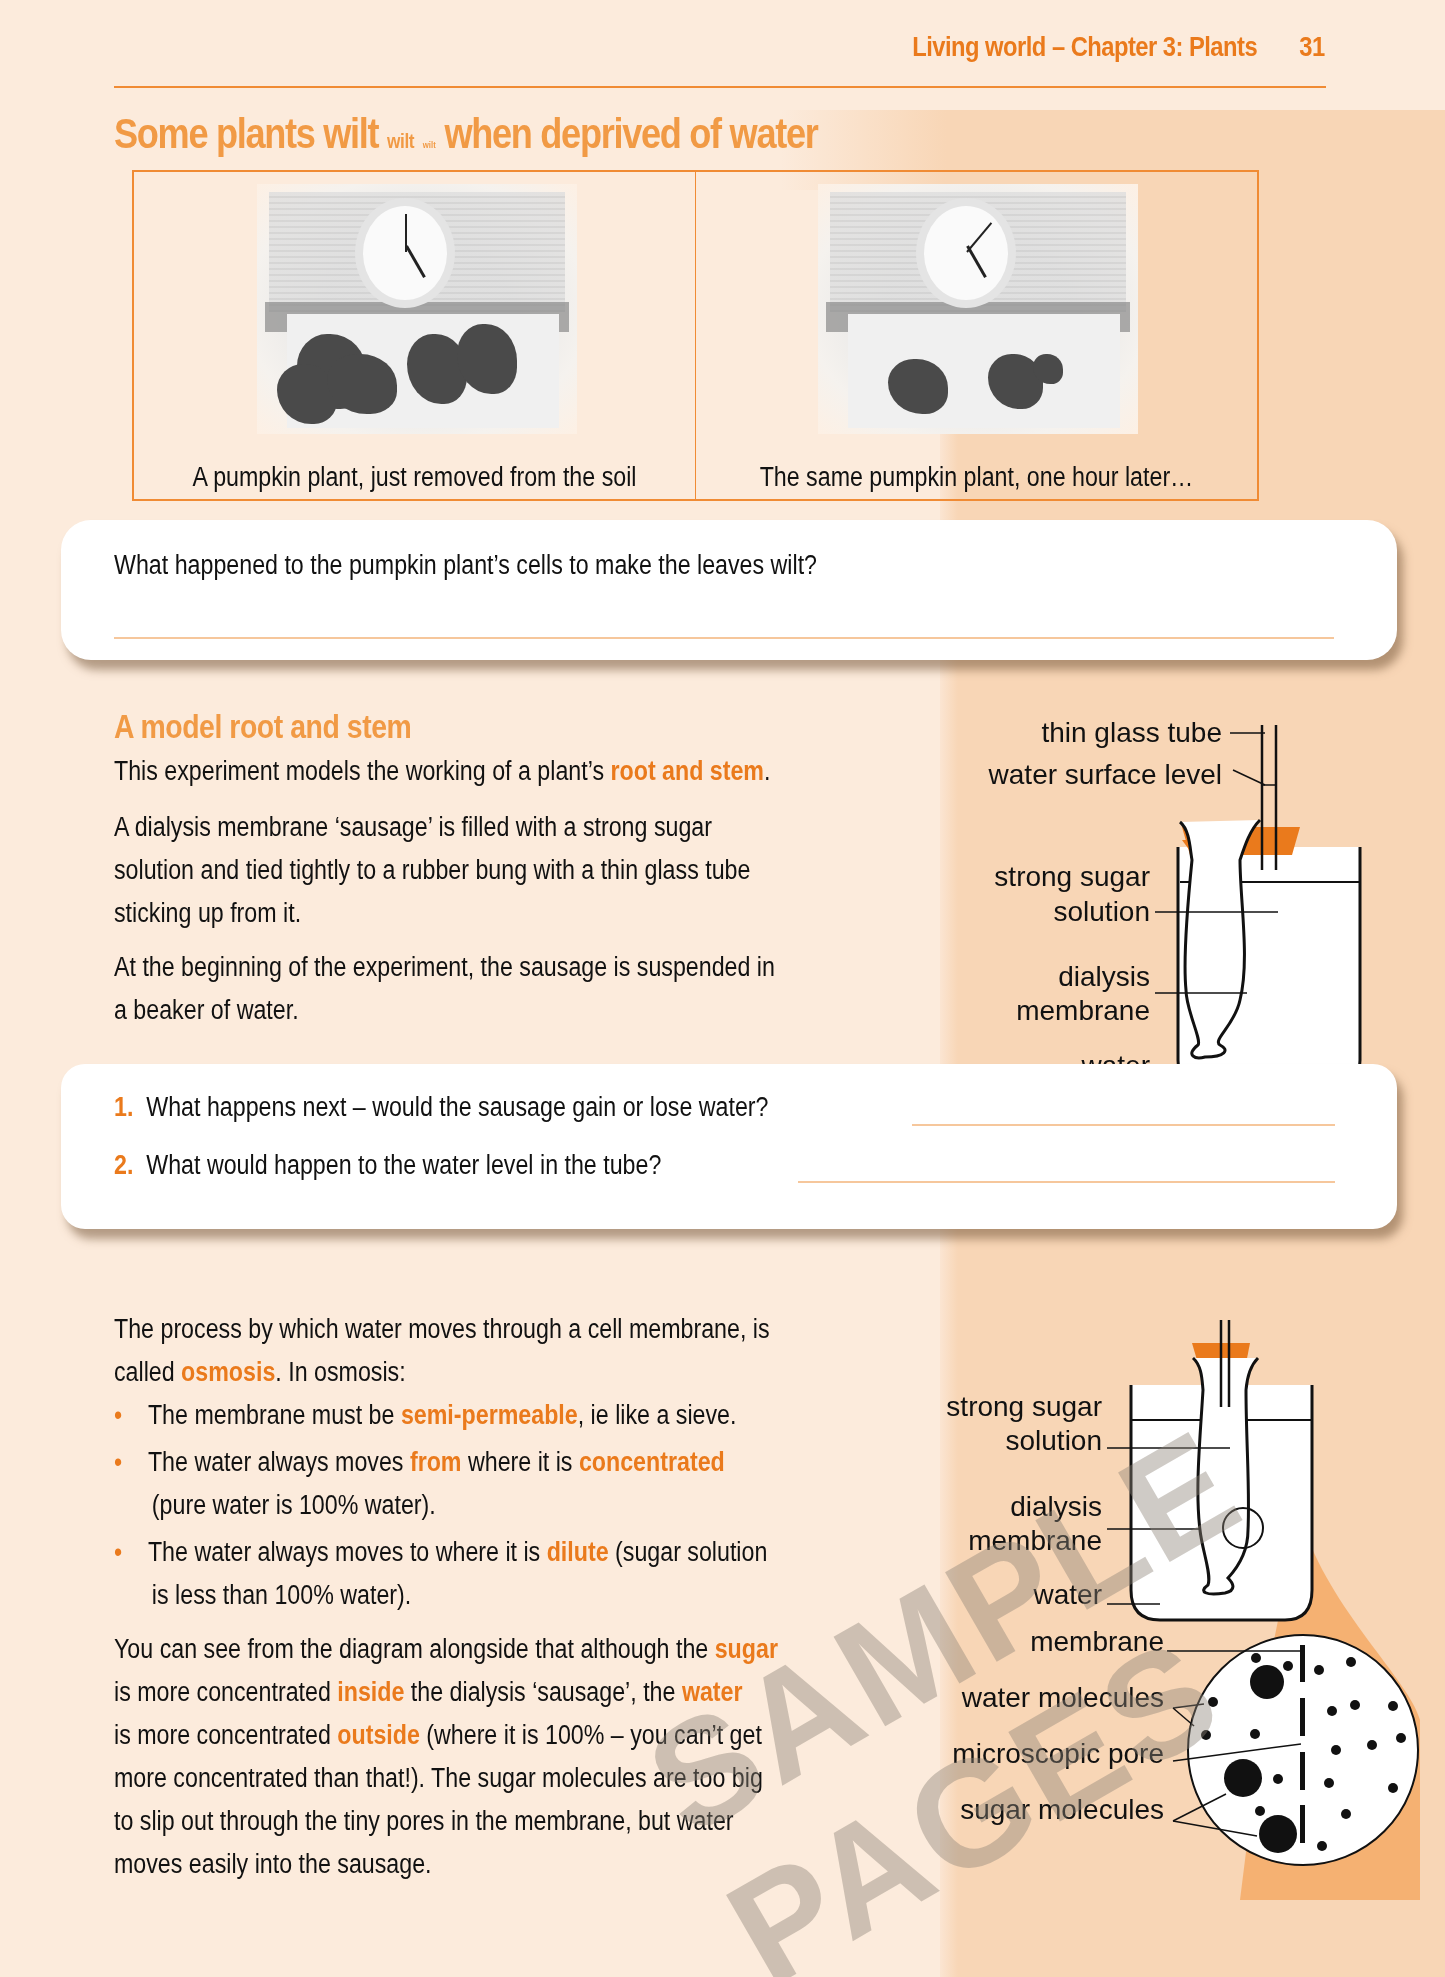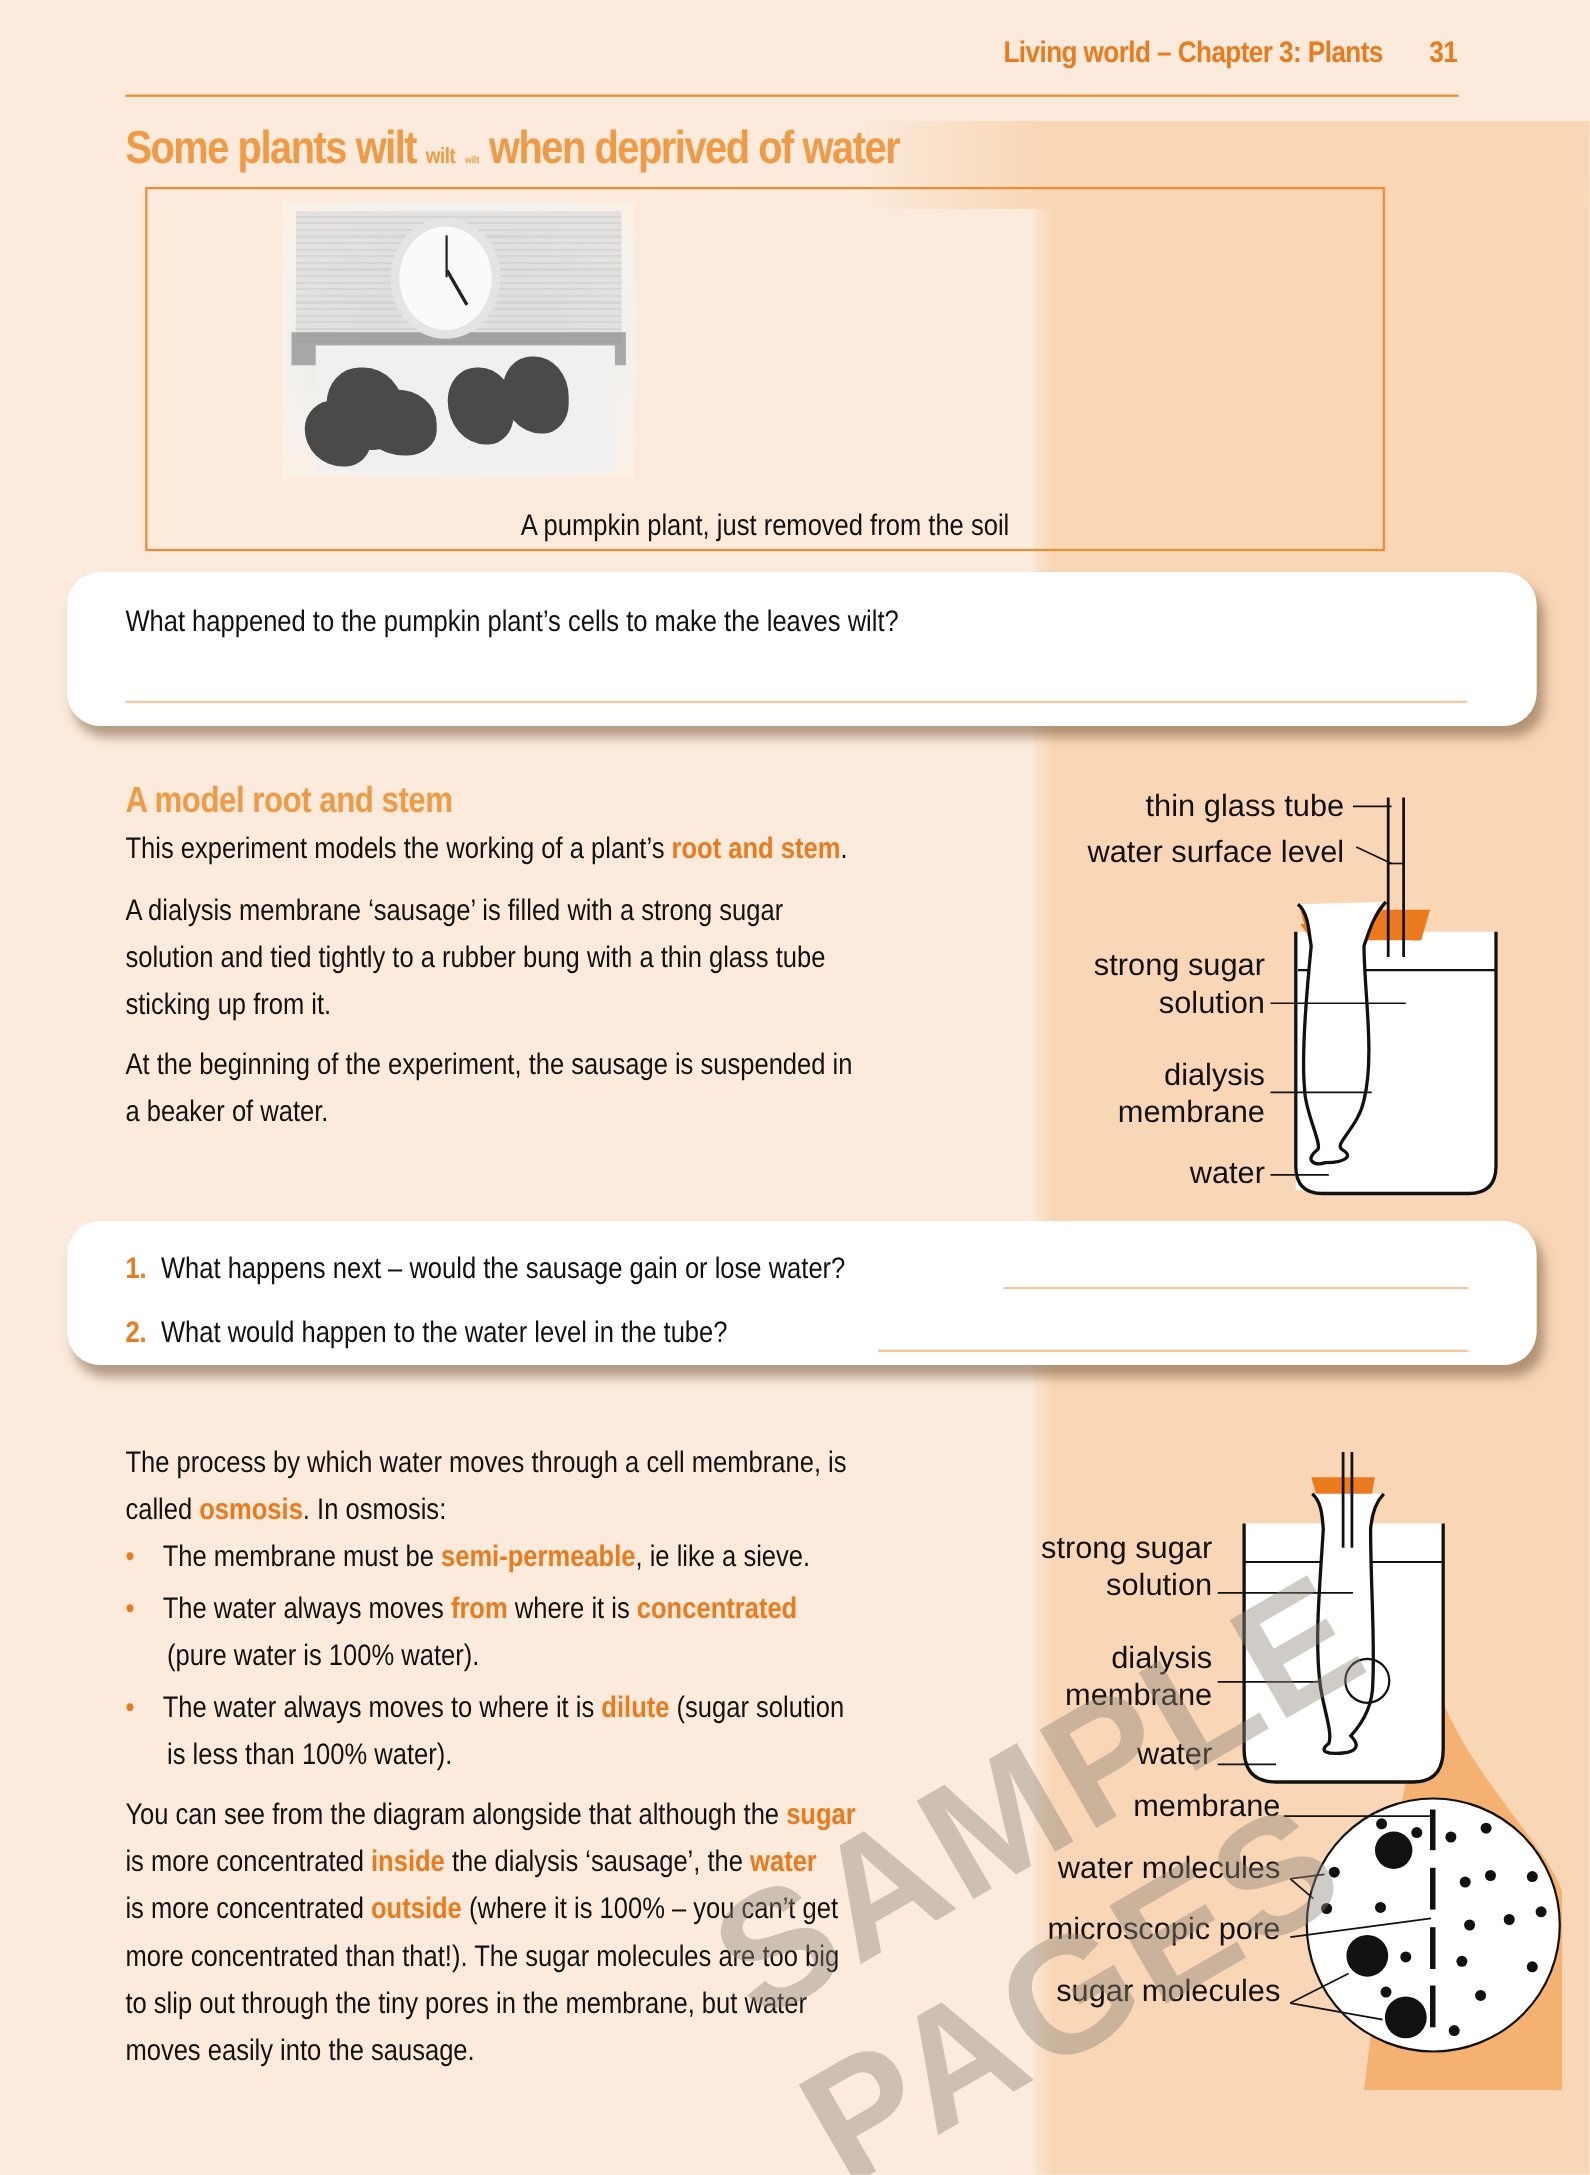--- a/index.html
+++ b/index.html
@@ -59,21 +59,21 @@
     position: absolute; bottom: 6px; left: 0; right: 0; text-align: center;
     font-size: 27px; transform: scaleX(0.86); white-space: nowrap;
   }
 
   .question-box {
     position: absolute; left: 61px; width: 1336px; background: #fff;
     border-radius: 30px;
     box-shadow: 6px 10px 10px rgba(120,90,60,0.55);
   }
   .qb1 { top: 520px; height: 140px; }
-  .qb2 { top: 1110px; height: 131px; }
+  .qb2 { top: 1064px; height: 165px; border-radius: 24px; }
   .q-text {
     position: absolute; font-size: 27px; white-space: nowrap;
     transform: scaleX(0.86); transform-origin: left;
   }
   .answer-line { position: absolute; height: 2px; background: #f6c79c; }
   .q-num { color: #ea7a1c; font-weight: bold; }
 
   .section-head {
     position: absolute; left: 114px; top: 708px;
     font-size: 33px; font-weight: bold; color: #f19a45;
@@ -127,20 +127,35 @@
           <div class="hand-m"></div>
           <div class="hand-h"></div>
         </div>
       <div class="leaf" style="left:40px;top:150px;width:70px;height:75px;"></div>
       <div class="leaf" style="left:20px;top:180px;width:60px;height:60px;"></div>
       <div class="leaf" style="left:70px;top:170px;width:70px;height:60px;"></div>
       <div class="leaf" style="left:150px;top:150px;width:60px;height:70px;"></div>
       <div class="leaf" style="left:200px;top:140px;width:60px;height:70px;"></div>
     </div>
     <div class="caption">A pumpkin plant, just removed from the soil</div>
+  </div>
+  <div class="photo-cell">
+    <div class="photo" style="left:122px;">
+      <div class="wall"></div>
+        <div class="ledge"></div>
+        <div class="board"></div>
+      <div class="clock">
+          <div class="hand-m" style="transform:rotate(40deg);transform-origin:bottom"></div>
+          <div class="hand-h"></div>
+        </div>
+      <div class="leaf" style="left:70px;top:175px;width:60px;height:55px;"></div>
+      <div class="leaf" style="left:170px;top:170px;width:55px;height:55px;"></div>
+      <div class="leaf" style="left:215px;top:170px;width:30px;height:30px;"></div>
+    </div>
+    <div class="caption">The same pumpkin plant, one hour later…</div>
   </div>
 </div>
 
 <div class="question-box qb1">
   <div class="q-text" style="left:53px;top:30px;">What happened to the pumpkin plant’s cells to make the leaves wilt?</div>
   <div class="answer-line" style="left:53px;top:117px;width:1220px;"></div>
 </div>
 
 <h2 class="section-head">A model root and stem</h2>
 <p class="para" style="left:114px;top:750px;"><span>This experiment models the working of a plant’s </span><span class="hl">root and stem</span><span>.</span></p>

